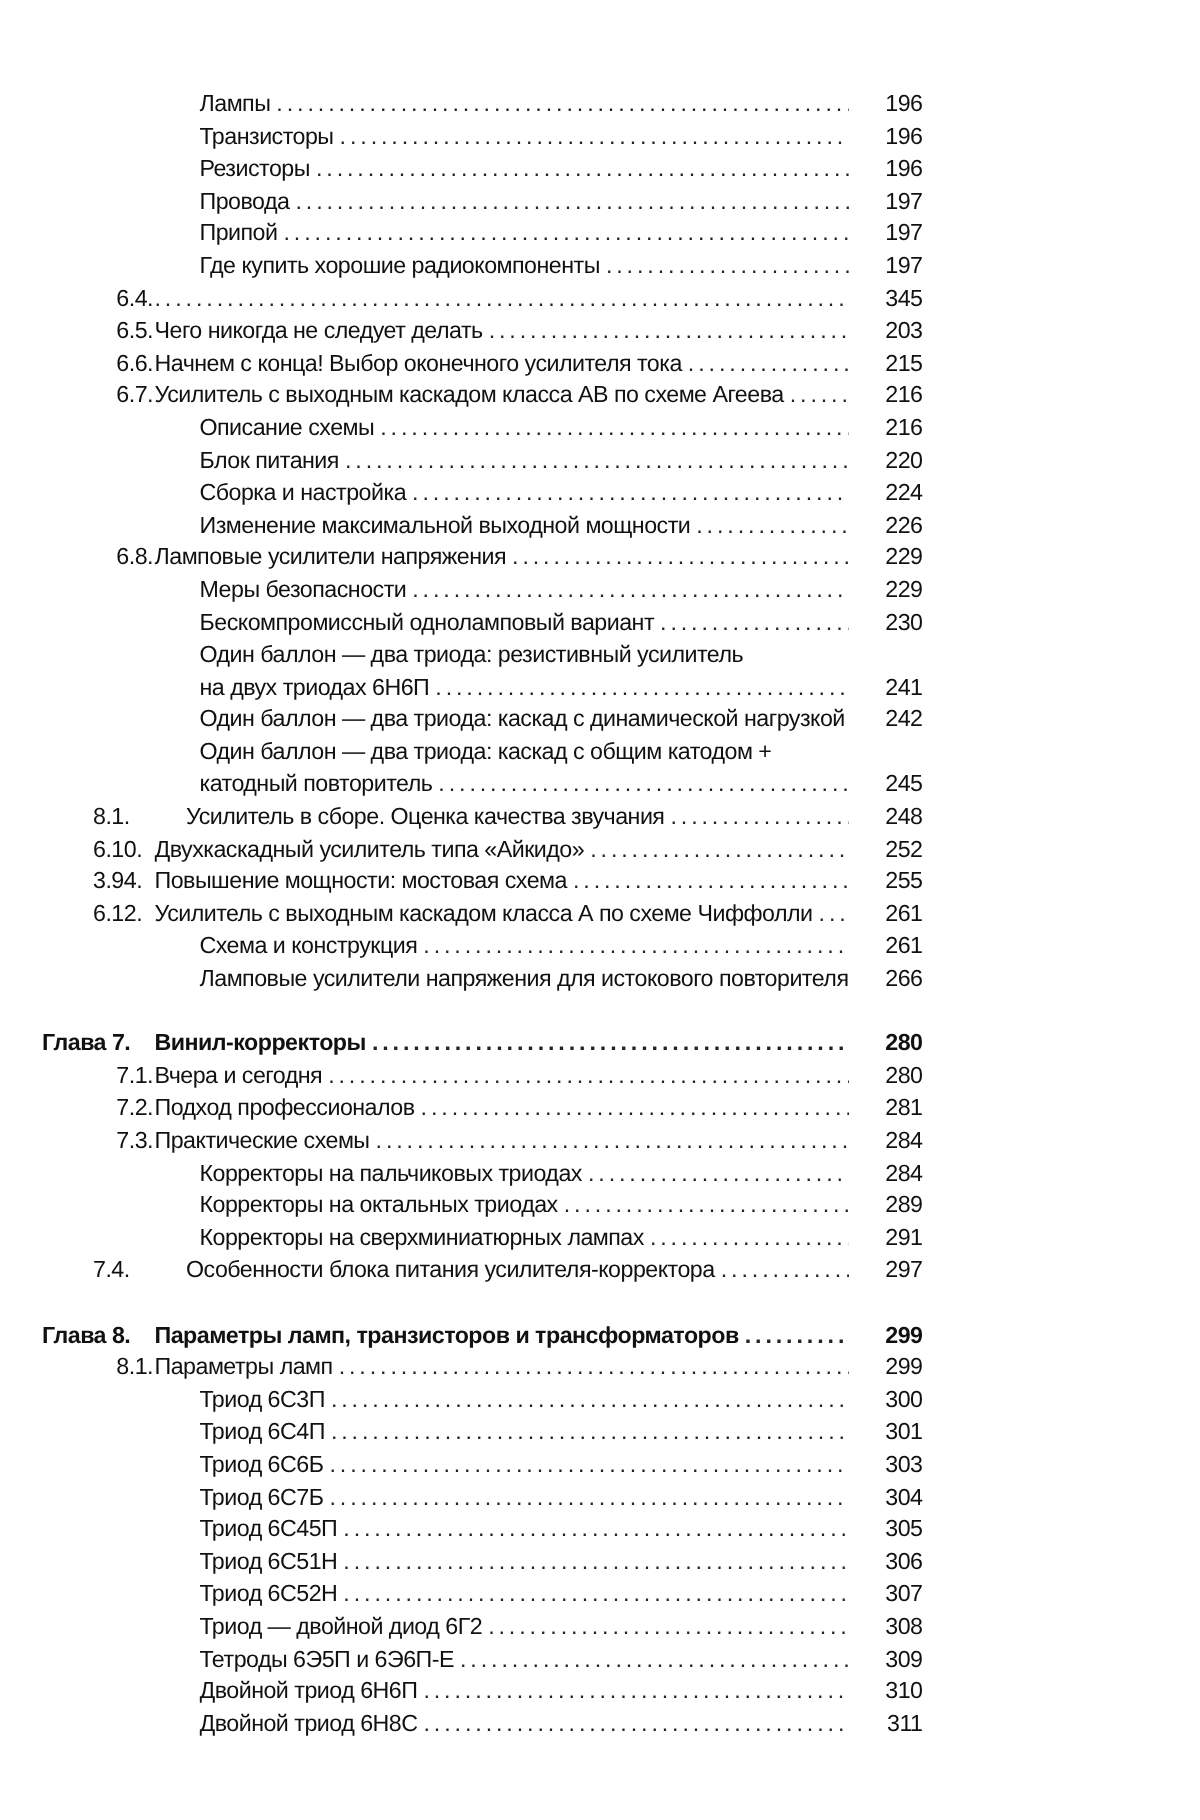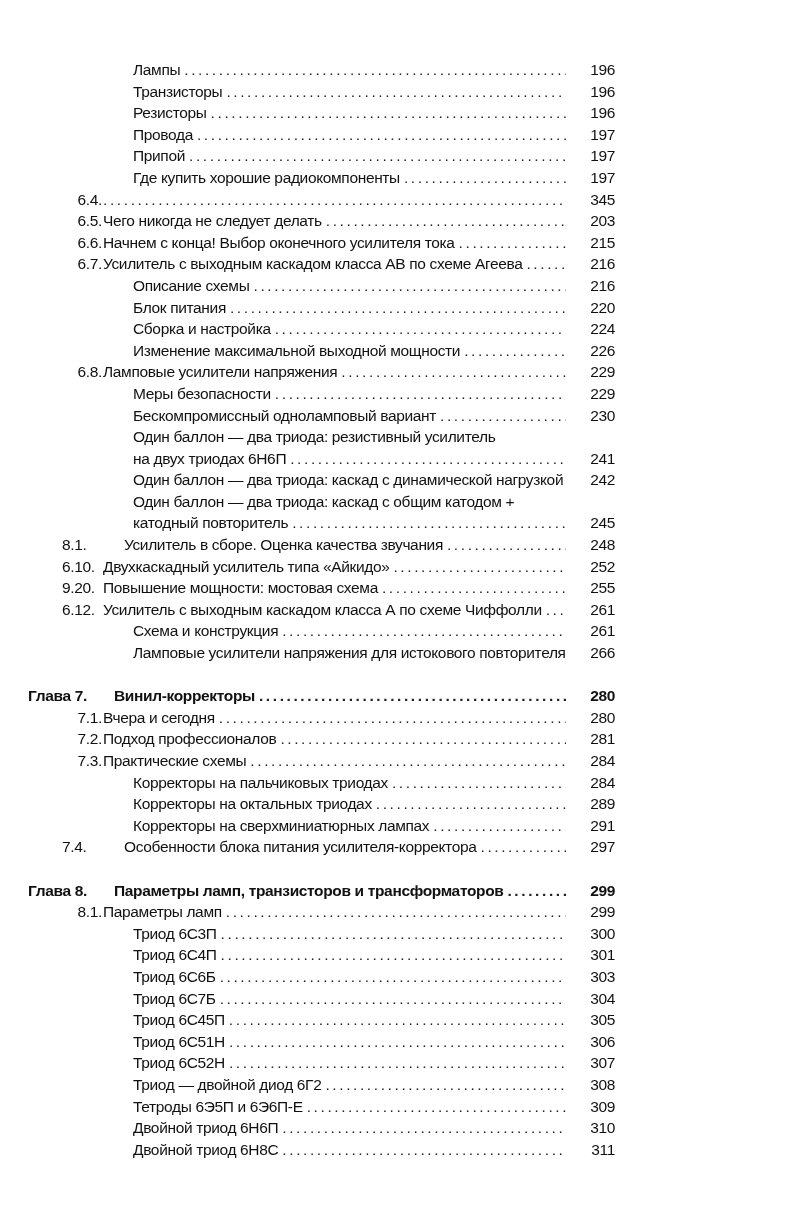--- a/index.html
+++ b/index.html
@@ -62,21 +62,21 @@
   .bold { font-weight: bold; }
   
   .lvl-sub .title-wrap { left: 133px; }
   .lvl-sec .num { left: 62px; width: 40px; text-align: right; }
   .lvl-sec .title-wrap { left: 103px; }
   .lvl-sec-wide .num { left: 62px; }
   .lvl-sec-wide .title-wrap { left: 103px; }
   .lvl-sec-tab .num { left: 62px; }
   .lvl-sec-tab .title-wrap { left: 124px; }
   .lvl-ch .num { left: 28px; }
-  .lvl-ch .title-wrap { left: 114px; }
+  .lvl-ch .title-wrap { left: 103px; }
   .continuation .title-wrap .leader { visibility: hidden; }
 </style>
 </head>
 <body>
 
 <div class="toc" id="toc">
     <div class="row lvl-sub">
       <span class="title-wrap">
         <span class="title">Лампы</span>
         <span class="leader">........................................................................................................................................................................................................</span>
@@ -244,21 +244,21 @@
     </div>
     <div class="row lvl-sec-wide">
       <span class="num">6.10.</span>
       <span class="title-wrap">
         <span class="title">Двухкаскадный усилитель типа «Айкидо»</span>
         <span class="leader">........................................................................................................................................................................................................</span>
       </span>
       <span class="page">252</span>
     </div>
     <div class="row lvl-sec-wide">
-      <span class="num">9.20.</span>
+      <span class="num">3.94.</span>
       <span class="title-wrap">
         <span class="title">Повышение мощности: мостовая схема</span>
         <span class="leader">........................................................................................................................................................................................................</span>
       </span>
       <span class="page">255</span>
     </div>
     <div class="row lvl-sec-wide">
       <span class="num">6.12.</span>
       <span class="title-wrap">
         <span class="title">Усилитель с выходным каскадом класса А по схеме Чиффолли</span>

